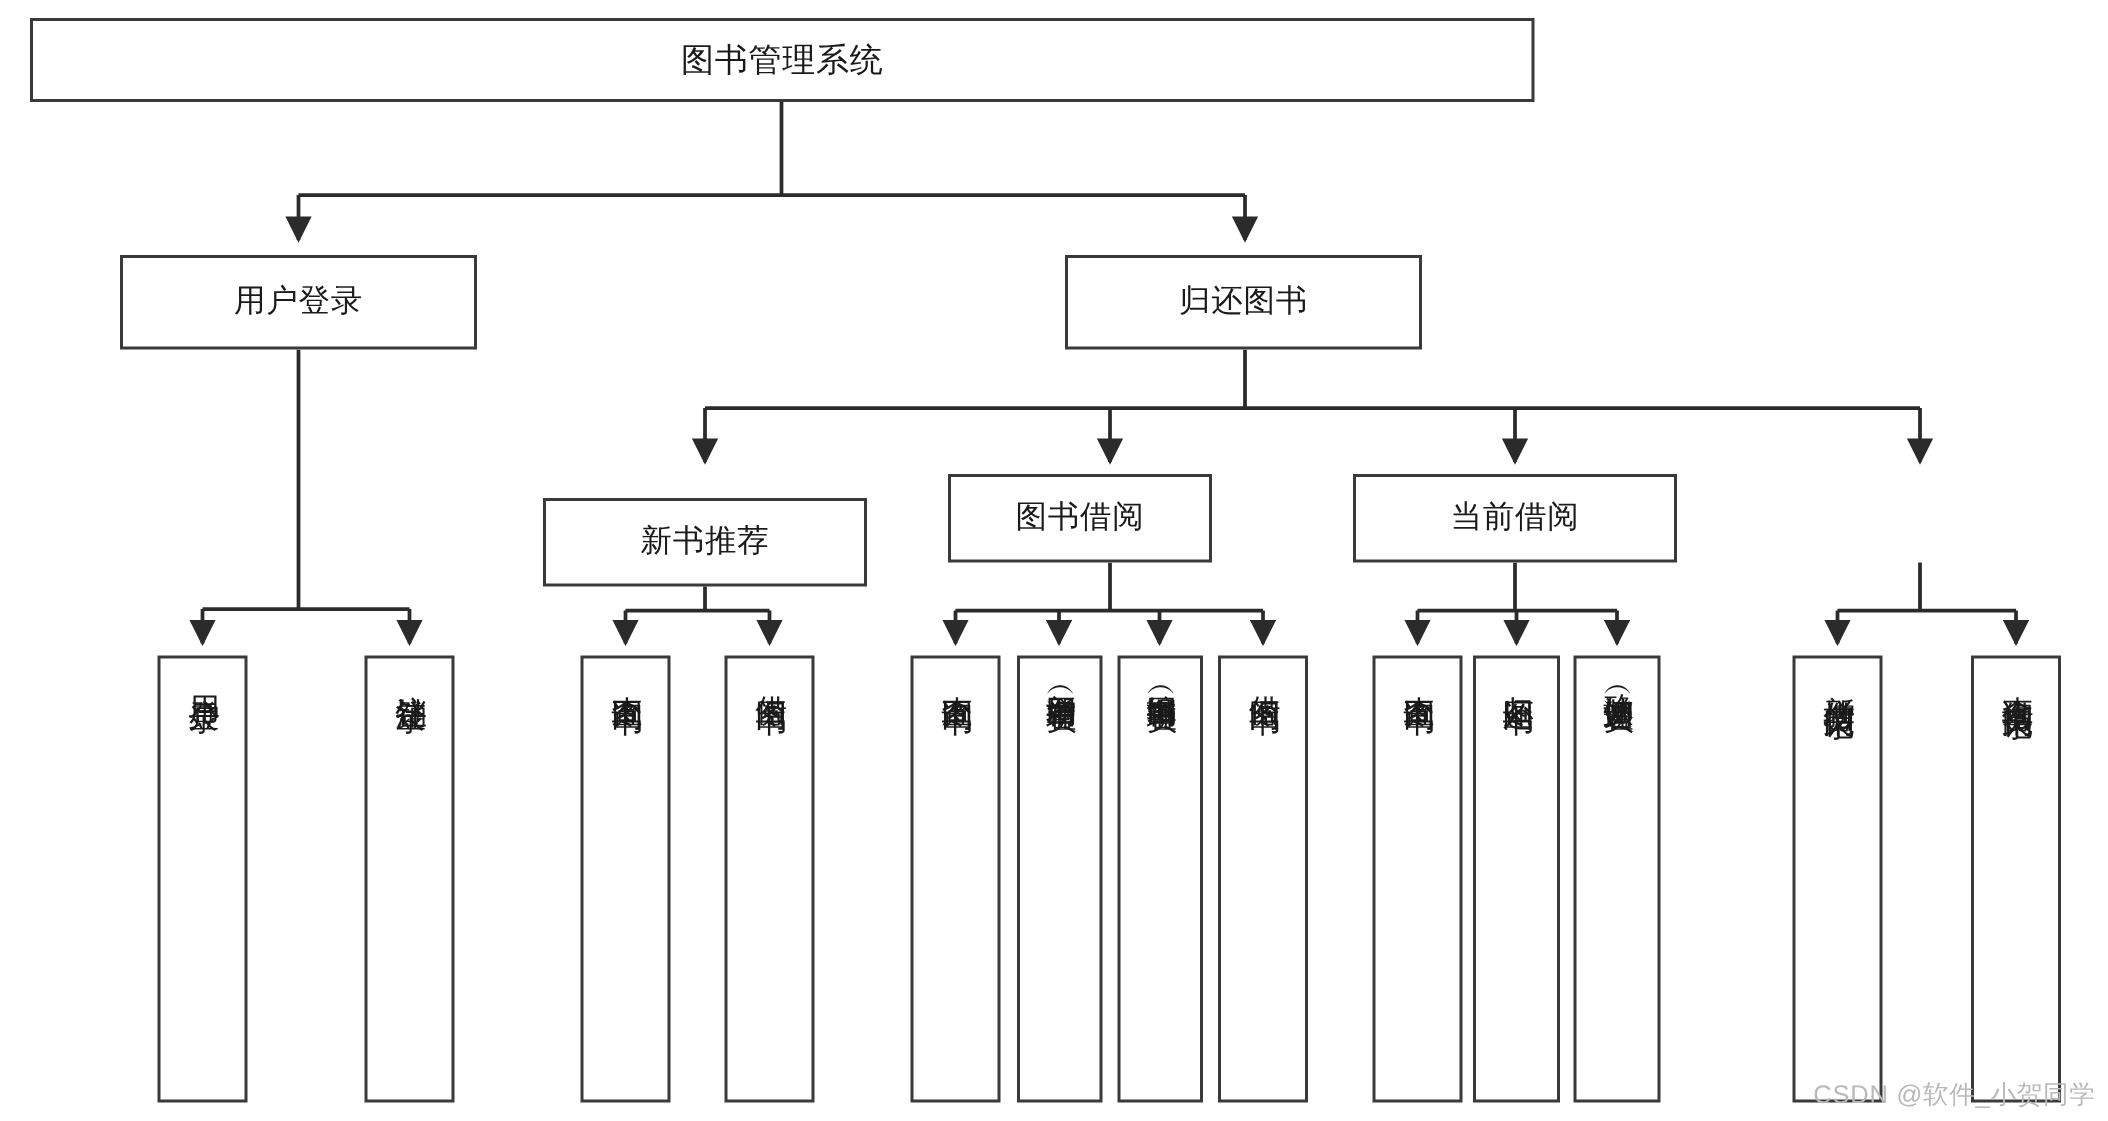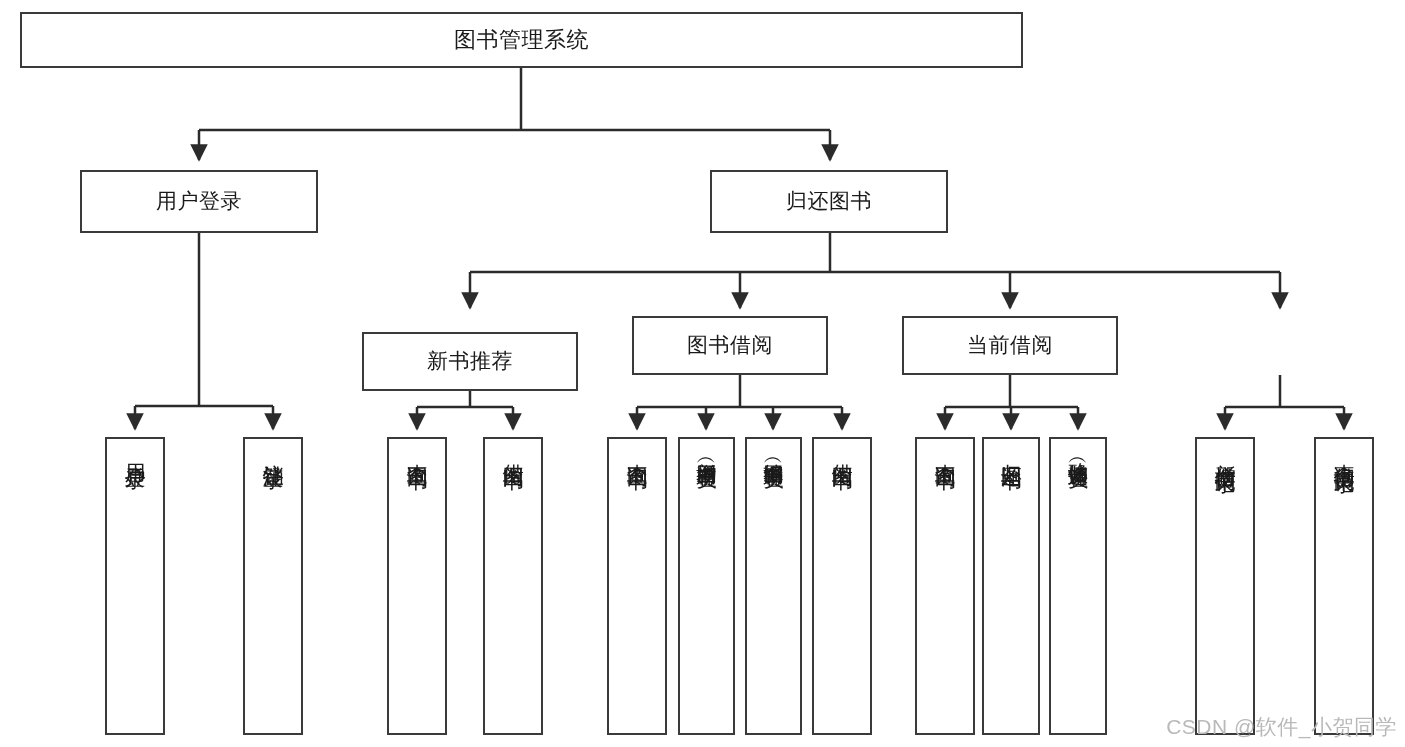--- a/index.html
+++ b/index.html
@@ -58,21 +58,21 @@
     white-space: normal;
   }
   .node.leaf.narrow .label {
     font-size: 20px;
     letter-spacing: 1px;
   }
   .watermark {
     position: absolute;
     right: 8px;
     bottom: 6px;
-    font-size: 21px;
+    font-size: 17px;
     color: #b9b9b9;
     letter-spacing: 0.5px;
     z-index: 5;
     white-space: nowrap;
   }
 </style>
 </head>
 <body>
 
 <div id="canvas">
@@ -134,21 +134,21 @@
   <div class="node" style="left:80px; top:170px; width:238px; height:63px;">
     <span class="label">用户登录</span>
   </div>
   <div class="node" style="left:710px; top:170px; width:238px; height:63px;">
     <span class="label">归还图书</span>
   </div>
 
   <div class="node" style="left:362px; top:332px; width:216px; height:59px;">
     <span class="label">新书推荐</span>
   </div>
-  <div class="node" style="left:632px; top:316px; width:196px; height:59px;">
+  <div class="node" style="left:632px; top:316px; width:176px; height:59px;">
     <span class="label">图书借阅</span>
   </div>
   <div class="node" style="left:902px; top:316px; width:216px; height:59px;">
     <span class="label">当前借阅</span>
   </div>
 
   <div class="node leaf" style="left:105px; top:437px; width:60px; height:298px;">
     <span class="label">用户登录</span>
   </div>
   <div class="node leaf" style="left:243px; top:437px; width:60px; height:298px;">

